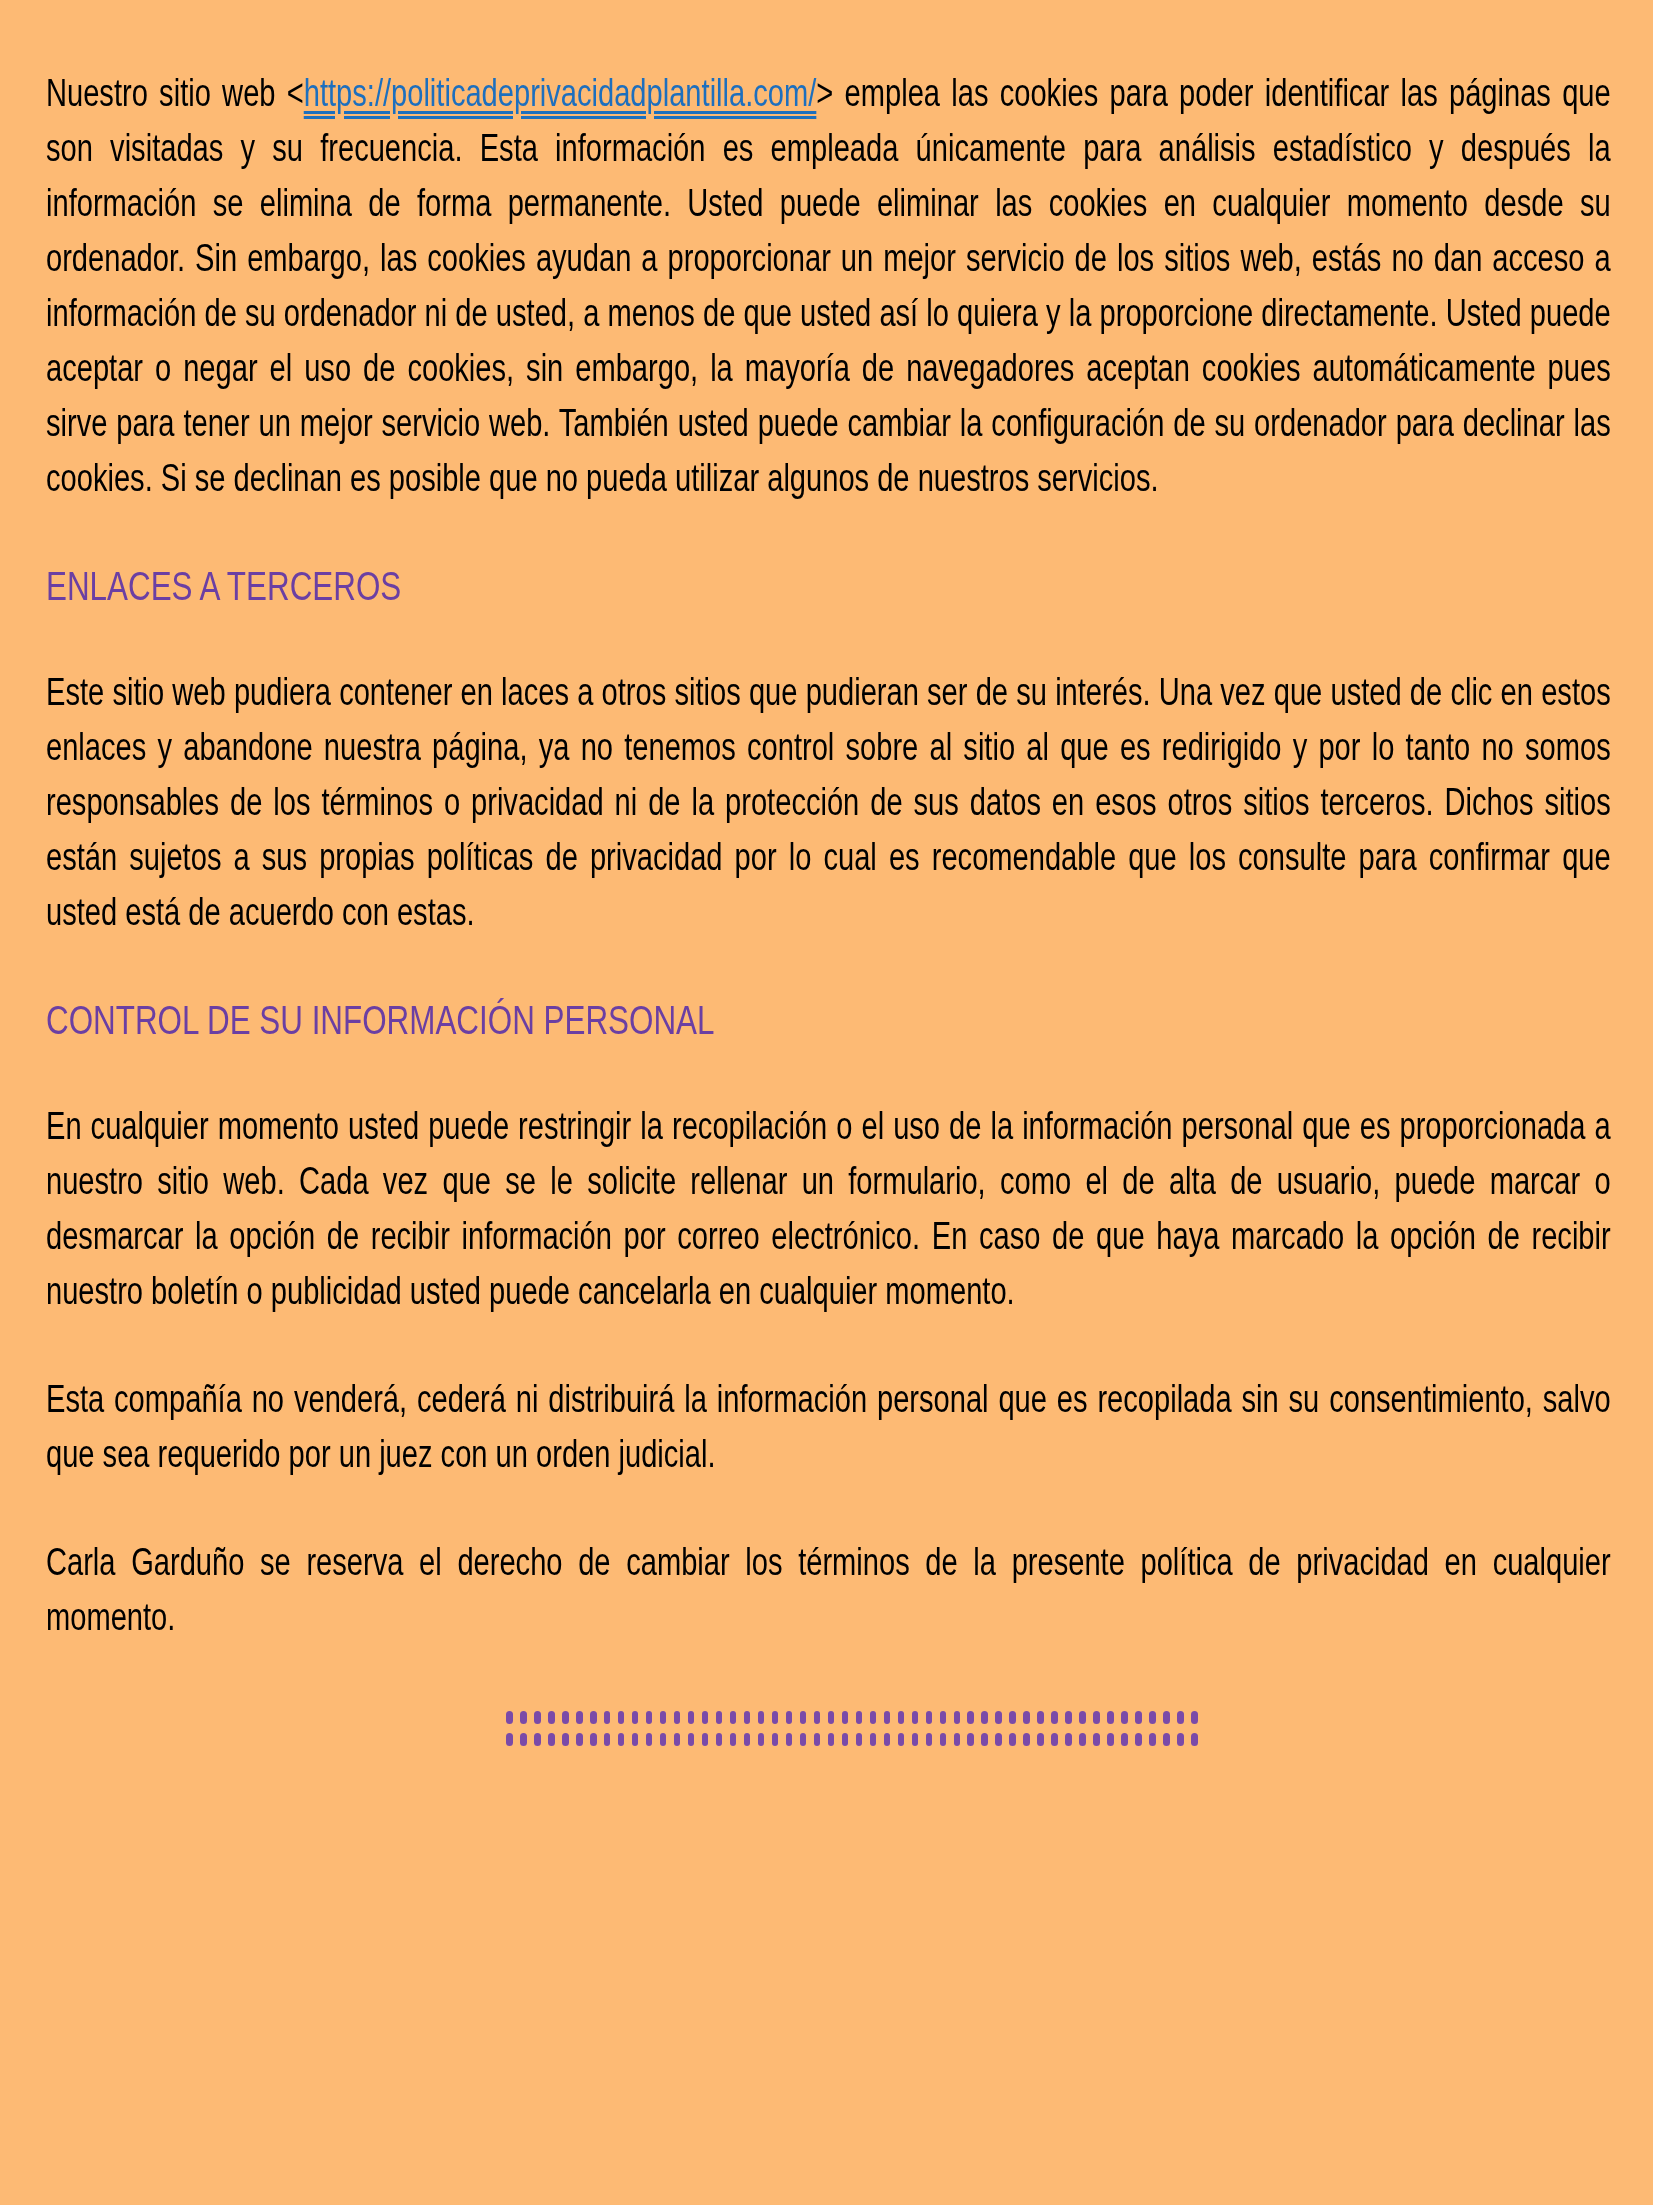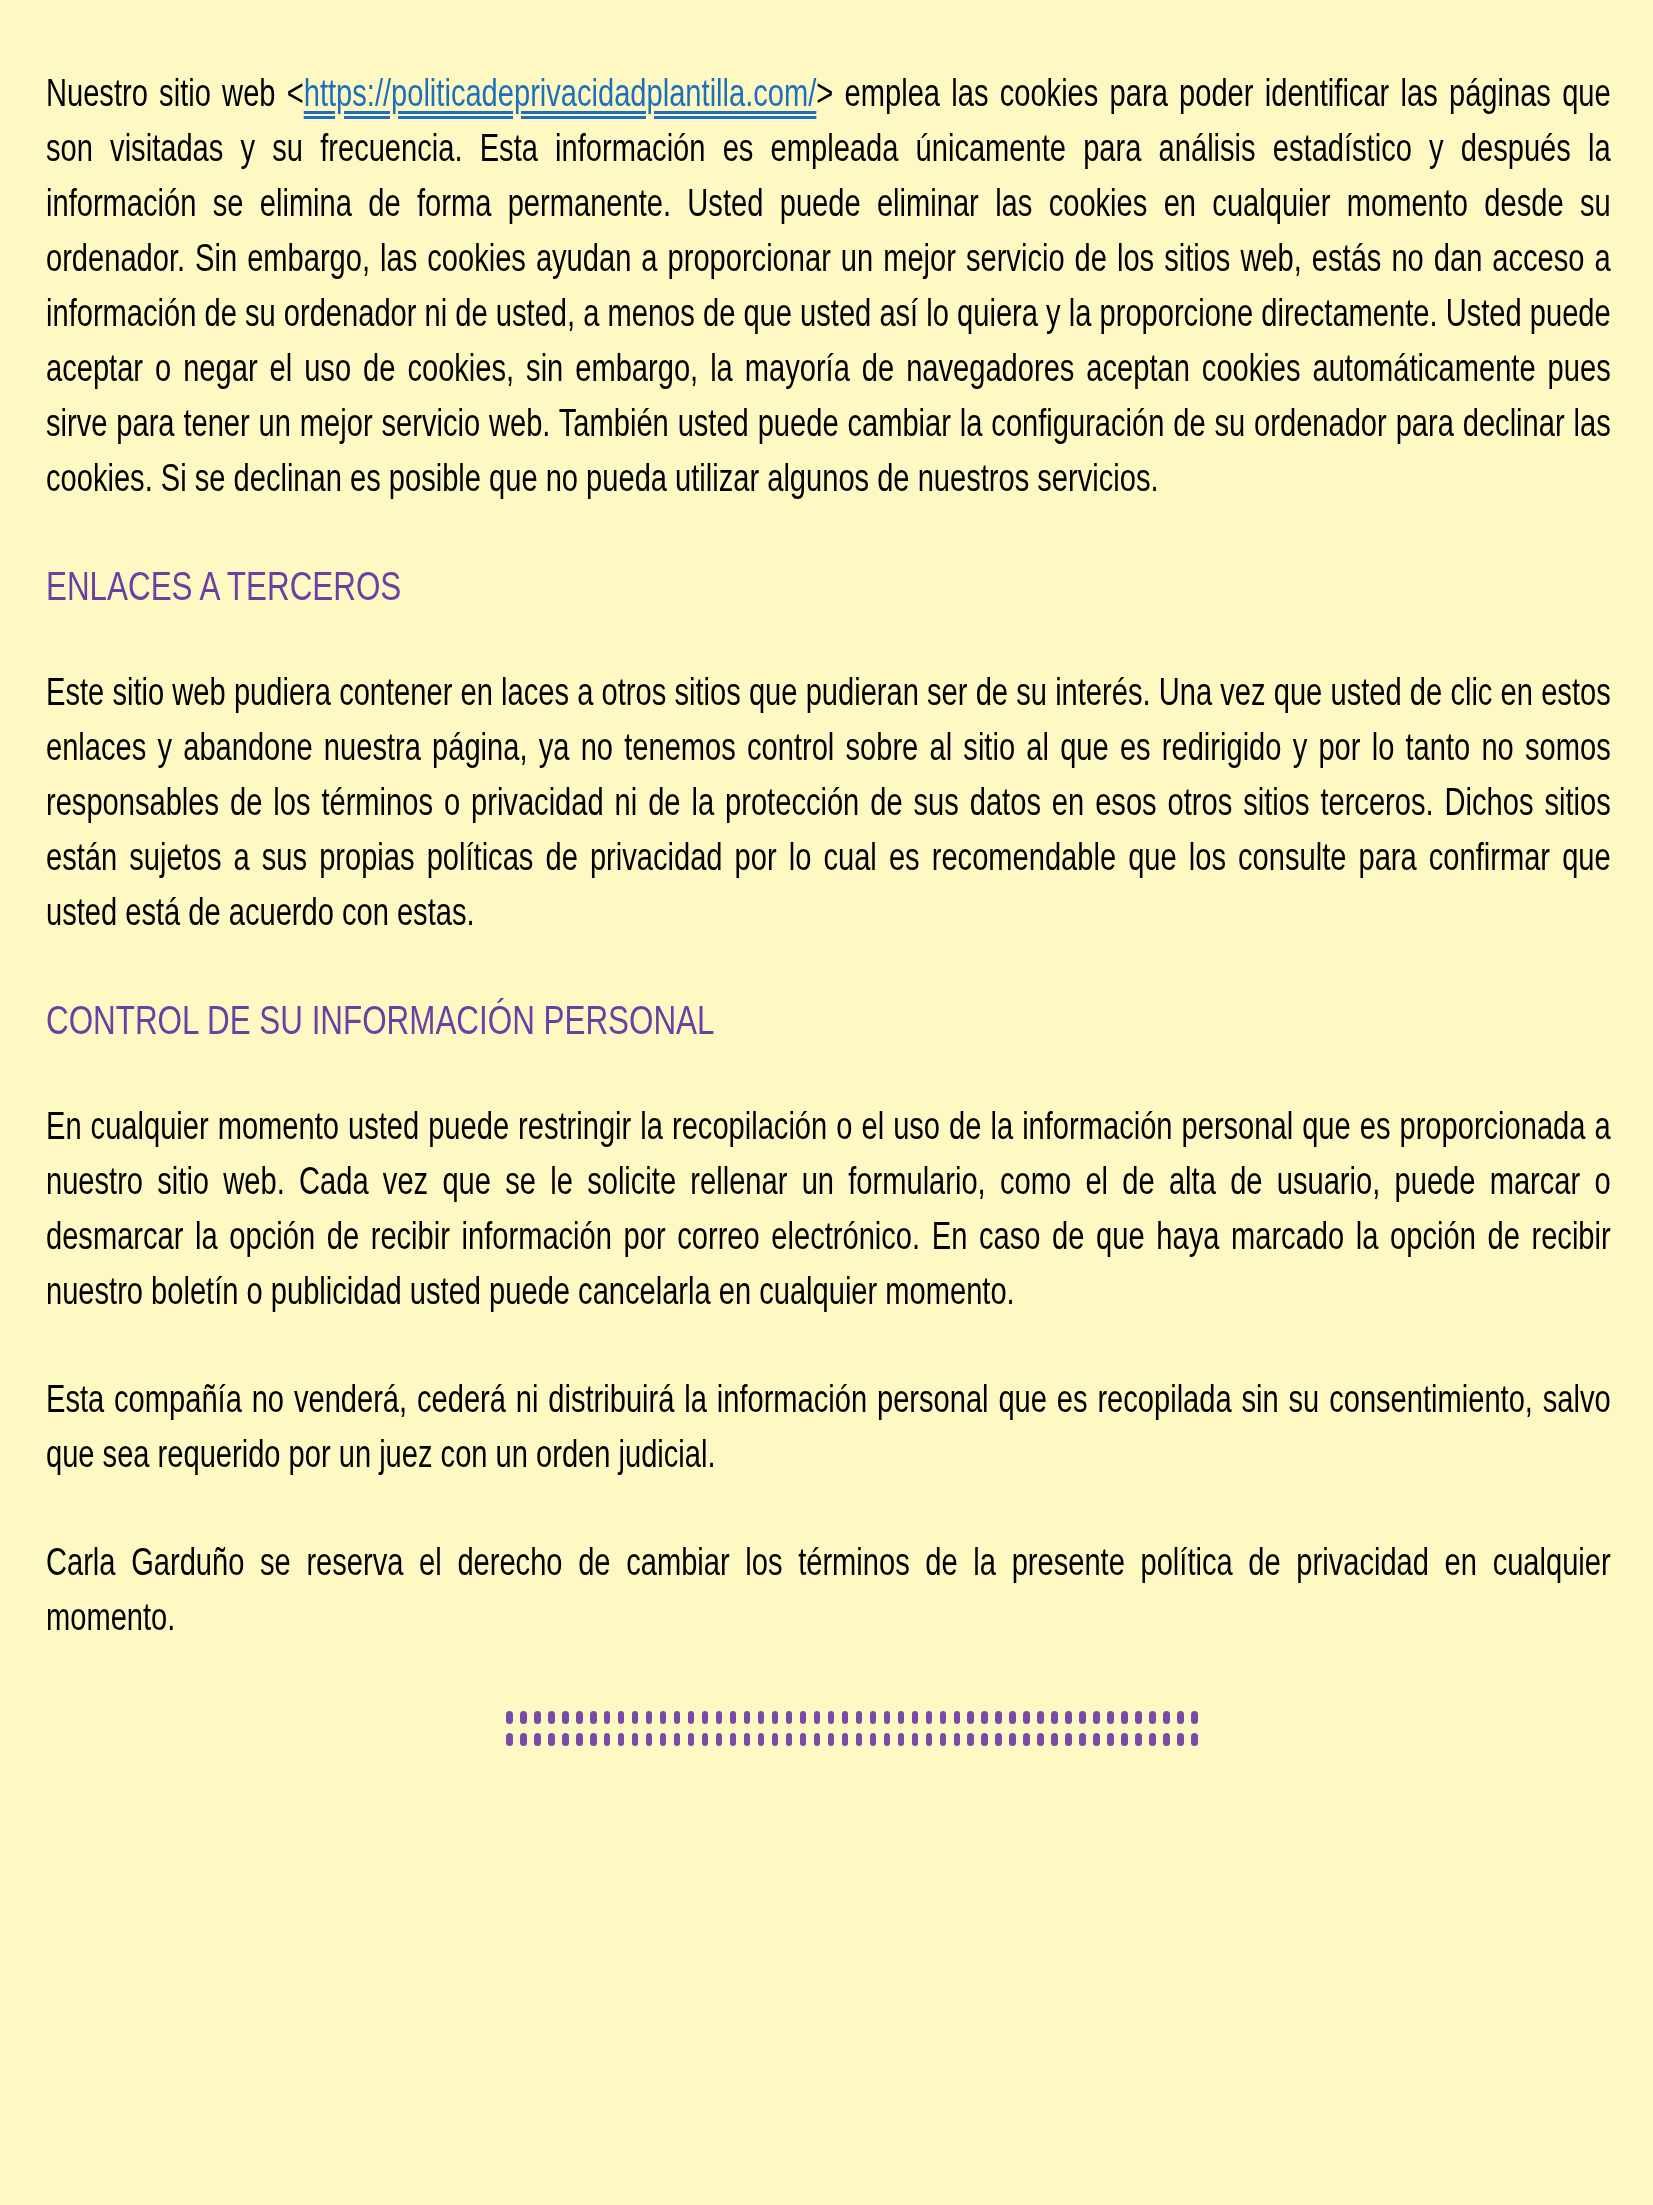--- a/index.html
+++ b/index.html
@@ -7,21 +7,21 @@
     width: 1654px;
     height: 2205px;
     background: #ffffff;
     overflow: hidden;
     position: relative;
     font-family: "Liberation Sans", sans-serif;
   }
   .page {
     position: absolute;
     inset: 0;
-    background: #fef9c3;
+    background: #fdba74;
   }
   .content {
     position: absolute;
     left: 46px;
     top: 66px;
   }
   
   .condense {
     width: 2044px;
     transform: scaleX(0.7655);

